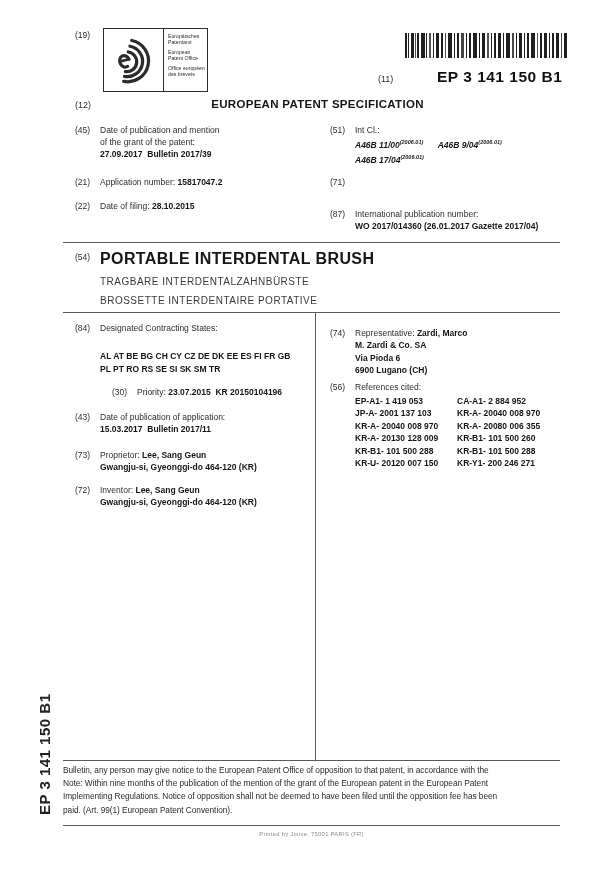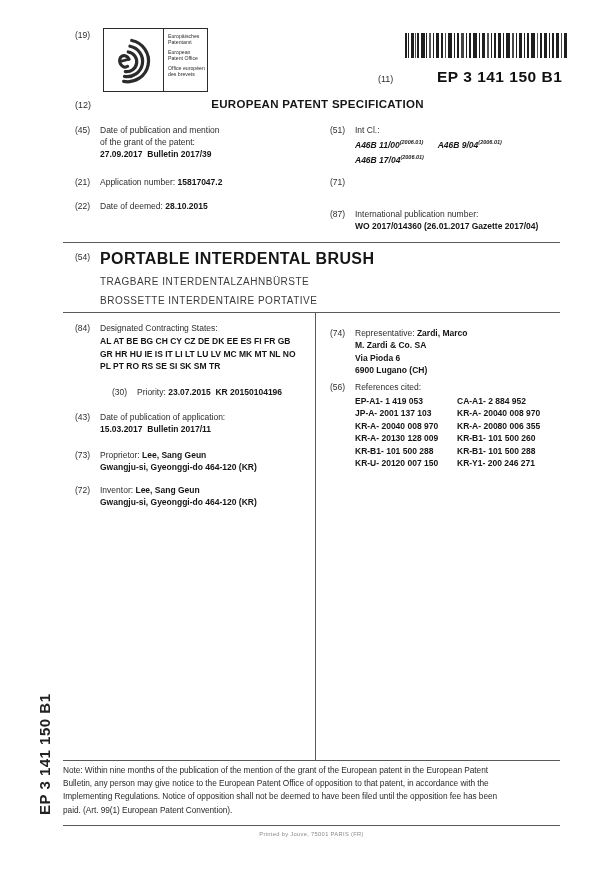--- a/index.html
+++ b/index.html
@@ -124,21 +124,21 @@
     </div>
   </div>
 
   <div class="sec" style="left:75px;top:176px;">
     <span class="num">(21)</span>
     <div class="cnt t"><span>Application number: </span><span class="b">15817047.2</span></div>
   </div>
 
   <div class="sec" style="left:75px;top:200px;">
     <span class="num">(22)</span>
-    <div class="cnt t"><span>Date of deemed: </span><span class="b">28.10.2015</span></div>
+    <div class="cnt t"><span>Date of filing: </span><span class="b">28.10.2015</span></div>
   </div>
 
   <div class="sec" style="left:330px;top:124px;">
     <span class="num">(51)</span>
     <div class="cnt t">
       <div>Int Cl.:</div>
       <div>
         <span class="code">A46B 11/00</span><span class="sup">(2006.01)</span>
         <span class="code" style="margin-left:12px;">A46B 9/04</span><span class="sup">(2006.01)</span>
       </div>
@@ -171,22 +171,21 @@
     </div>
   </div>
 
   <div class="hr" style="top:312px;"></div>
   <div class="vdiv" style="left:315px;top:312px;height:449px;"></div>
 
   <div class="sec" style="left:75px;top:322px;">
     <span class="num">(84)</span>
     <div class="cnt t">
       <div>Designated Contracting States:</div>
-      <div class="states" style="margin-top:1px;">AL AT BE BG CH CY CZ DE DK EE ES FI FR GB</div>
-      <div class="states">GR HR HU IE IS IT LI LT LU LV MC MK MT NL NO</div>
+      <div class="states" style="margin-top:16px;">AL AT BE BG CH CY CZ DE DK EE ES FI FR GB</div>
       <div class="states">PL PT RO RS SE SI SK SM TR</div>
     </div>
   </div>
 
   <div class="sec" style="left:75px;top:386px;padding-left:37px;">
     <span class="num">(30)</span>
     <div class="cnt t"><span>Priority: </span><span class="b ws">23.07.2015  KR 20150104196</span></div>
   </div>
 
   <div class="sec" style="left:75px;top:411px;">
@@ -253,21 +252,21 @@
             <span class="refc2">KR-Y1- 200 246 271</span>
           </div>
       </div>
     </div>
   </div>
 
   <div class="sidebar">EP 3 141 150 B1</div>
 
   <div class="hr" style="top:760px;"></div>
   <div class="abs" style="left:63px;top:764px;width:497px;">
+    <div class="note">Bulletin, any person may give notice to the European Patent Office of opposition to that patent, in accordance with the</div>
     <div class="note">Note: Within nine months of the publication of the mention of the grant of the European patent in the European Patent</div>
-    <div class="note">Bulletin, any person may give notice to the European Patent Office of opposition to that patent, in accordance with the</div>
     <div class="note">Implementing Regulations. Notice of opposition shall not be deemed to have been filed until the opposition fee has been</div>
     <div class="note">paid. (Art. 99(1) European Patent Convention).</div>
   </div>
   <div class="hr" style="top:825px;"></div>
   <div class="abs printer" style="left:63px;width:497px;top:831px;">Printed by Jouve, 75001 PARIS (FR)</div>
 
 </div>
 
 </body></html>

